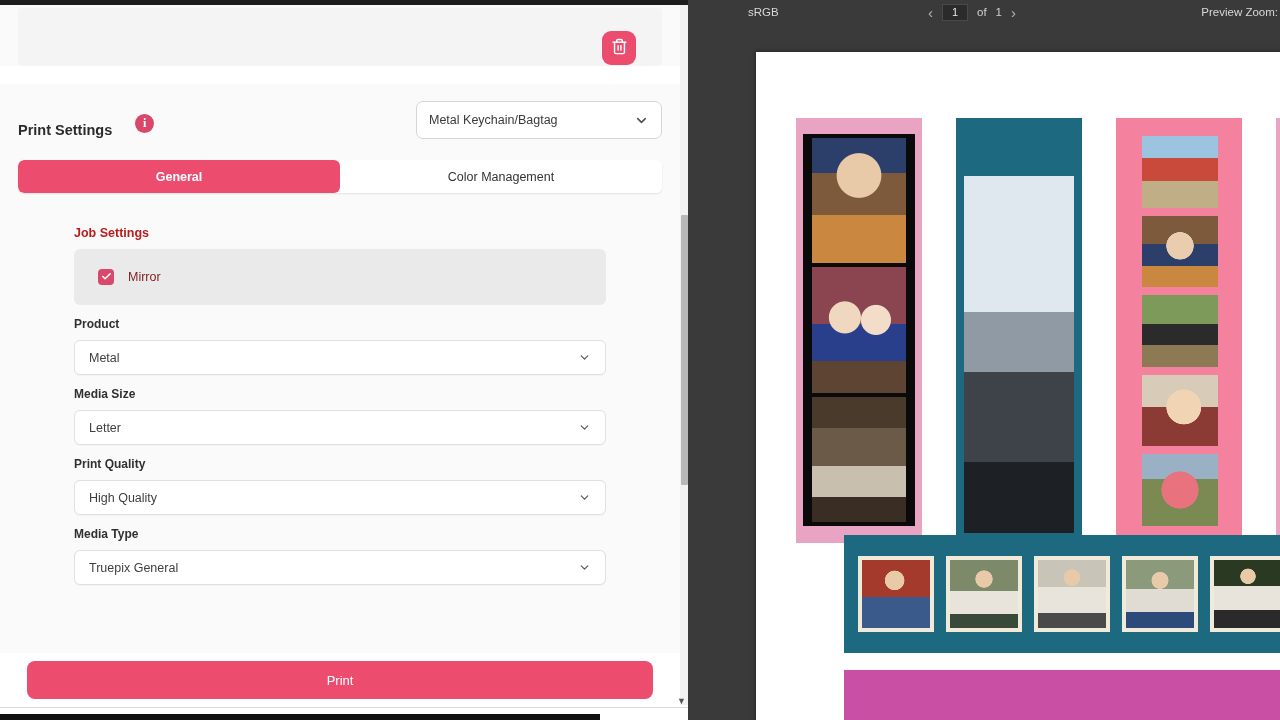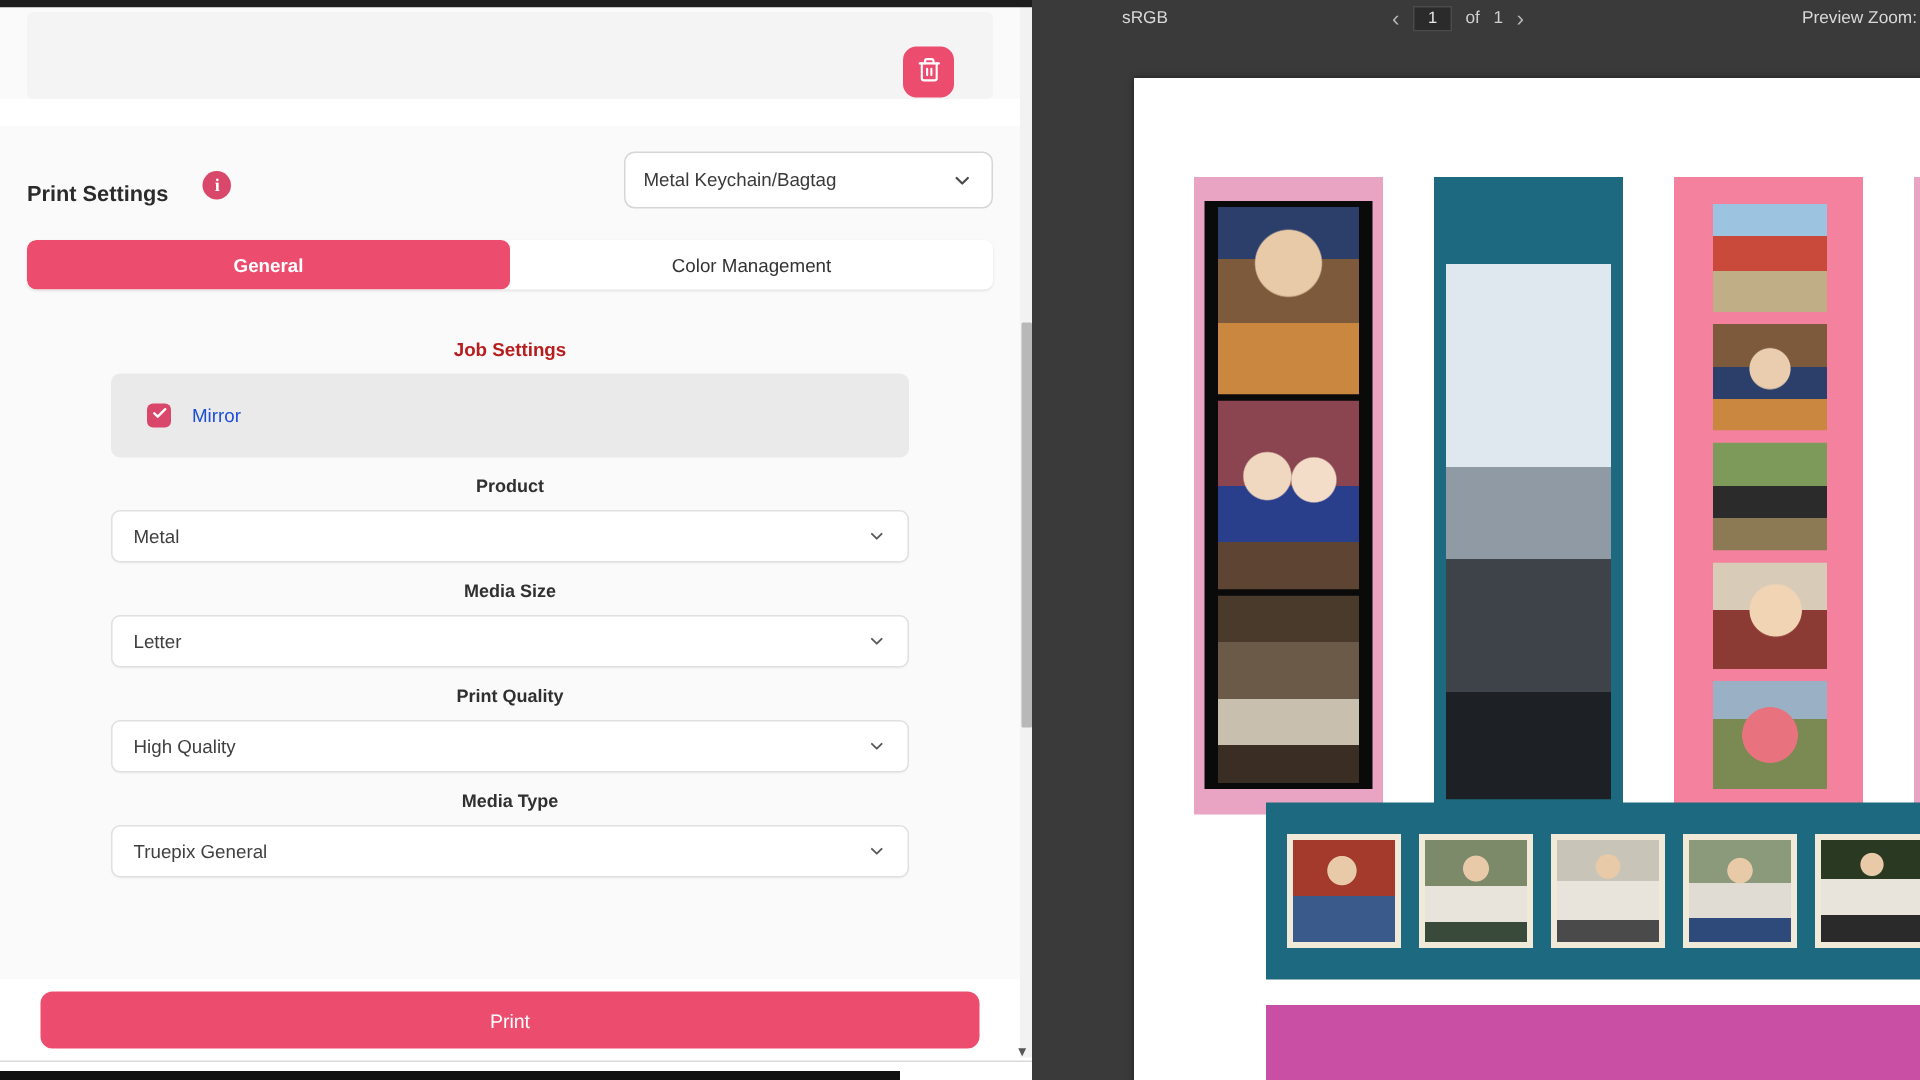--- a/index.html
+++ b/index.html
@@ -21,21 +21,20 @@
   }
   .panel-topstrip {
     position:absolute; left:0; top:0; width:688px; height:5px;
     background:#1d1d1d;
   }
   .panel-scroll {
     position: absolute; left: 0; top: 5px;
     width: 680px; height: 648px;
     background: #fafafa;
     overflow: hidden;
-    text-align: center;
   }
 
   
   .top-card {
     margin: 3px 18px 0 18px;
     height: 58px;
     background: #f4f4f4;
     border-radius: 4px;
     position: relative;
   }
@@ -131,21 +130,21 @@
     padding-left: 24px;
   }
   .cb {
     width: 16px; height: 16px; border-radius: 4px;
     background: #d9476a;
     display:flex; align-items:center; justify-content:center;
     cursor: pointer;
     flex: none;
   }
   .cb svg { width: 11px; height: 11px; }
-  .cb-label { font-size: 12.5px; color:#1d4ed8; margin-left: 14px; }
+  .cb-label { font-size: 12.5px; color:#7f1d1d; margin-left: 14px; }
 
   .field { margin-top: 12px; }
   .select-box {
     height: 35px;
     background: #ffffff;
     border: 1px solid #e0e0e0;
     border-radius: 6px;
     display:flex; align-items:center;
     padding: 0 14px;
     font-size: 12.5px; color: #3f3f3f;

